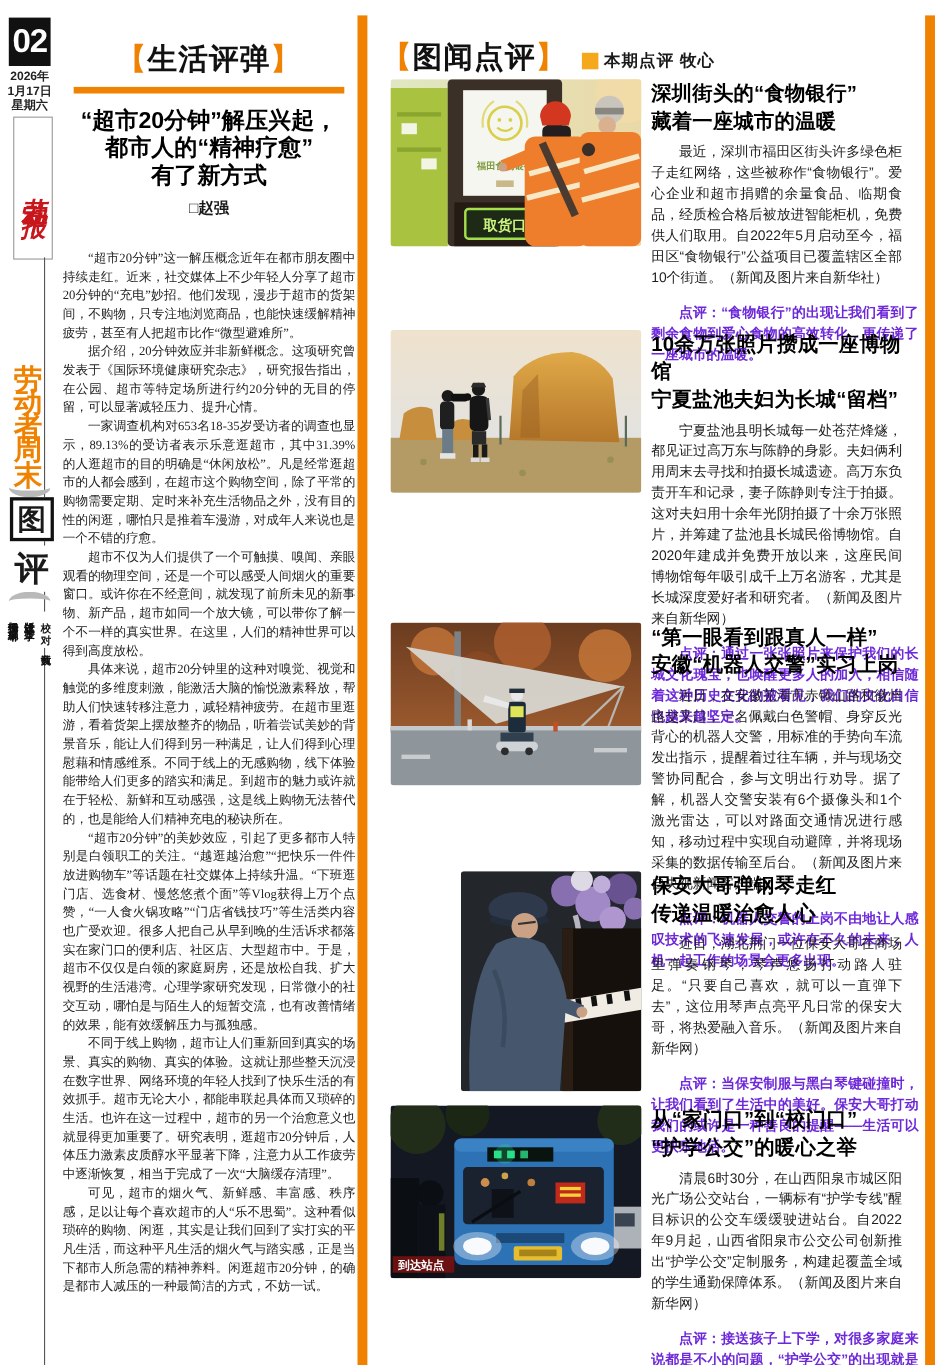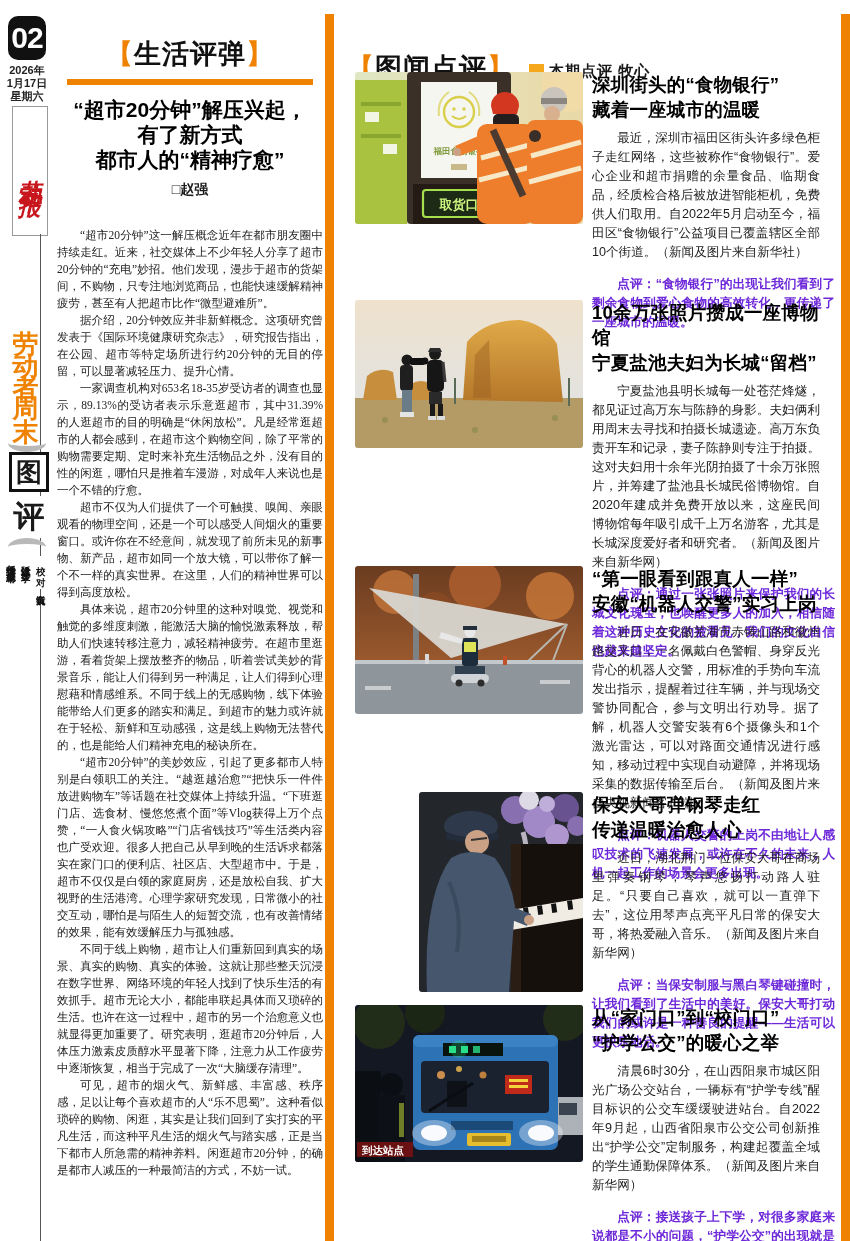--- a/index.html
+++ b/index.html
@@ -1,21 +1,21 @@
 <!DOCTYPE html>
 <html><head>
 <meta charset="utf-8">
 <style>
   html,body{margin:0;padding:0;background:#e9e9e9;}
   .page{position:relative;width:850px;height:1241px;background:#fff;margin:0 auto;
         font-family:"Liberation Sans",sans-serif;color:#1a1a1a;overflow:hidden;}
   
   .pagenum{position:absolute;left:8px;top:16px;width:38px;height:44px;background:#111;
            color:#fff;font-size:30px;font-weight:bold;text-align:center;line-height:44px;
-           border-radius:10px;letter-spacing:-1px;}
+           border-radius:0;letter-spacing:-1px;}
   .dateblock{position:absolute;left:2px;top:64px;width:50px;text-align:center;
              font-size:11px;font-weight:bold;line-height:13px;color:#222;}
   .masthead{position:absolute;left:12px;top:106px;width:34px;height:128px;border:1px solid #999;
             display:flex;align-items:center;justify-content:center;background:#fff;}
   .masthead span{writing-mode:vertical-rl;text-orientation:upright;color:#c8161d;
                  font-family:"DejaVu Serif",serif;font-style:italic;font-weight:bold;
                  font-size:23px;letter-spacing:5px;}
   .railline{position:absolute;left:40px;top:234px;width:1px;height:1007px;background:#555;}
   .weekend{position:absolute;left:3px;top:310px;width:46px;text-align:center;}
   .weekend span{writing-mode:vertical-rl;text-orientation:upright;color:#ef8200;
@@ -41,21 +41,21 @@
   .sec-head{font-size:27px;font-weight:bold;text-align:center;letter-spacing:1px;color:#111;}
   .sec-head .br{color:#ef8200;}
   .orange-rule{height:6px;background:#ef8200;margin:7px 10px 12px 10px;}
   .art-title{font-size:21px;font-weight:bold;text-align:center;line-height:25px;color:#000;}
   .art-author{font-size:14px;font-weight:bold;text-align:center;margin-top:9px;}
   .art-body{margin-top:28px;font-family:Liberation Serif, serif;
             font-size:11.5px;line-height:17px;color:#222;text-align:justify;}
   .art-body p{margin:0;text-indent:2em;}
   
   .rightcol{position:absolute;left:345px;top:0;width:494px;}
-  .r-head{position:absolute;top:50px;left:2px;display:flex;align-items:center;}
+  .r-head{position:absolute;top:34px;left:2px;display:flex;align-items:center;}
   .r-head .sec-head{font-size:27px;}
   .sq-icon{width:15px;height:15px;background:#f5a81c;margin:6px 5px 0 14px;}
   .editor{font-size:15px;font-weight:bold;margin-top:6px;letter-spacing:1px;}
   .news-item{position:absolute;left:0;width:494px;display:flex;}
   .photo-wrap{width:238px;flex:0 0 238px;display:flex;justify-content:flex-end;
               align-items:flex-start;}
   .photo{display:block;border-radius:3px;}
   .item-text{flex:1;margin-left:9px;margin-right:4px;}
   .item-title{margin:0;font-size:18.5px;font-weight:bold;line-height:25px;color:#000;
               letter-spacing:0.2px;}
@@ -101,22 +101,22 @@
   <div class="obar mid"></div>
   <div class="obar right"></div>
 
   <div class="leftcol">
     <div class="sec-head">
       <span class="br">【</span><span>生活评弹</span><span class="br">】</span>
     </div>
     <div class="orange-rule"></div>
     <div class="art-title">
       <div>“超市20分钟”解压兴起，</div>
+      <div>都市人的“精神疗愈”</div>
       <div>有了新方式</div>
-      <div>都市人的“精神疗愈”</div>
     </div>
     <div class="art-author">□赵强</div>
     <div class="art-body">
       <p>“超市20分钟”这一解压概念近年在都市朋友圈中持续走红。近来，社交媒体上不少年轻人分享了超市20分钟的“充电”妙招。他们发现，漫步于超市的货架间，不购物，只专注地浏览商品，也能快速缓解精神疲劳，甚至有人把超市比作“微型避难所”。</p>
       <p>据介绍，20分钟效应并非新鲜概念。这项研究曾发表于《国际环境健康研究杂志》，研究报告指出，在公园、超市等特定场所进行约20分钟的无目的停留，可以显著减轻压力、提升心情。</p>
       <p>一家调查机构对653名18-35岁受访者的调查也显示，89.13%的受访者表示乐意逛超市，其中31.39%的人逛超市的目的明确是“休闲放松”。凡是经常逛超市的人都会感到，在超市这个购物空间，除了平常的购物需要定期、定时来补充生活物品之外，没有目的性的闲逛，哪怕只是推着车漫游，对成年人来说也是一个不错的疗愈。</p>
       <p>超市不仅为人们提供了一个可触摸、嗅闻、亲眼观看的物理空间，还是一个可以感受人间烟火的重要窗口。或许你在不经意间，就发现了前所未见的新事物、新产品，超市如同一个放大镜，可以带你了解一个不一样的真实世界。在这里，人们的精神世界可以得到高度放松。</p>
       <p>具体来说，超市20分钟里的这种对嗅觉、视觉和触觉的多维度刺激，能激活大脑的愉悦激素释放，帮助人们快速转移注意力，减轻精神疲劳。在超市里逛游，看着货架上摆放整齐的物品，听着尝试美妙的背景音乐，能让人们得到另一种满足，让人们得到心理慰藉和情感维系。不同于线上的无感购物，线下体验能带给人们更多的踏实和满足。到超市的魅力或许就在于轻松、新鲜和互动感强，这是线上购物无法替代的，也是能给人们精神充电的秘诀所在。</p>
       <p>“超市20分钟”的美妙效应，引起了更多都市人特别是白领职工的关注。“越逛越治愈”“把快乐一件件放进购物车”等话题在社交媒体上持续升温。“下班逛门店、选食材、慢悠悠煮个面”等Vlog获得上万个点赞，“一人食火锅攻略”“门店省钱技巧”等生活类内容也广受欢迎。很多人把自己从早到晚的生活诉求都落实在家门口的便利店、社区店、大型超市中。于是，超市不仅仅是白领的家庭厨房，还是放松自我、扩大视野的生活港湾。心理学家研究发现，日常微小的社交互动，哪怕是与陌生人的短暂交流，也有改善情绪的效果，能有效缓解压力与孤独感。</p>
       <p>不同于线上购物，超市让人们重新回到真实的场景、真实的购物、真实的体验。这就让那些整天沉浸在数字世界、网络环境的年轻人找到了快乐生活的有效抓手。超市无论大小，都能串联起具体而又琐碎的生活。也许在这一过程中，超市的另一个治愈意义也就显得更加重要了。研究表明，逛超市20分钟后，人体压力激素皮质醇水平显著下降，注意力从工作疲劳中逐渐恢复，相当于完成了一次“大脑缓存清理”。</p>

